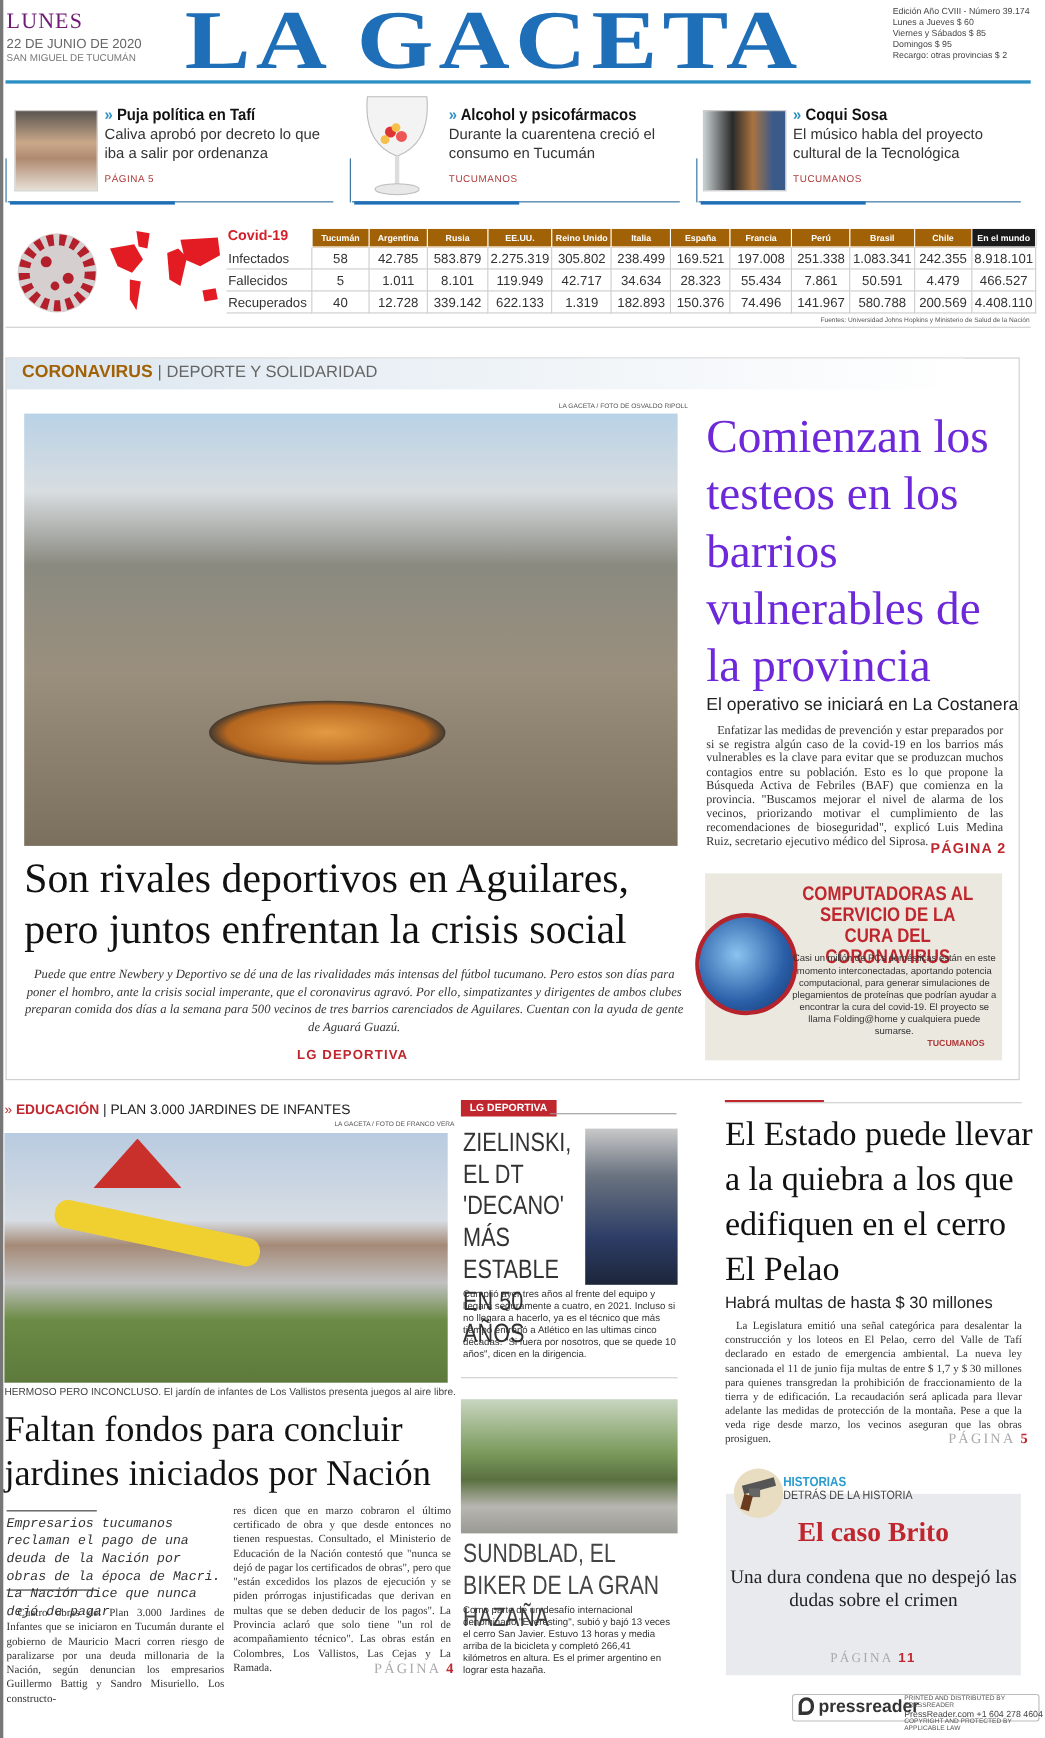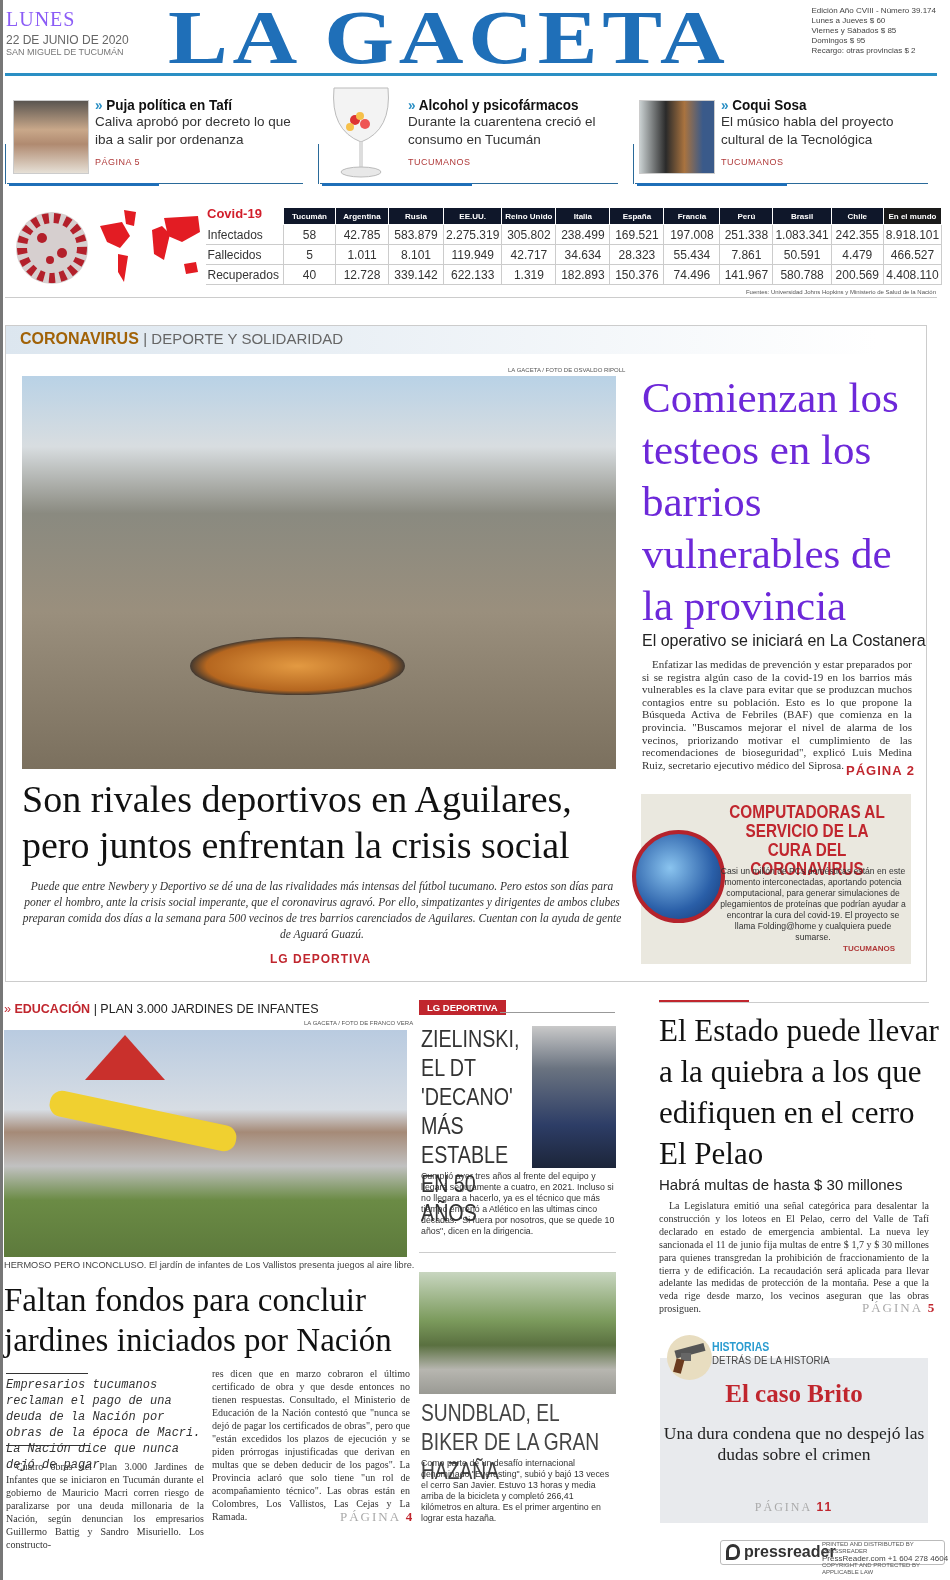--- a/index.html
+++ b/index.html
@@ -1,40 +1,40 @@
 <!DOCTYPE html>
 <html><head>
 <meta charset="utf-8">
 <style>
 *{box-sizing:border-box;margin:0;padding:0}
 body{width:950px;height:1580px;background:#fff;font-family:"Liberation Sans",sans-serif;color:#222;position:relative;overflow:hidden}
 .abs{position:absolute}
 
 #mast-left{left:6px;top:8px}
-#mast-day{font-family:"Liberation Serif",serif;color:#8b5cf6;font-size:20px;letter-spacing:1px}
+#mast-day{font-family:"Liberation Serif",serif;color:#701a75;font-size:20px;letter-spacing:1px}
 #mast-date{font-size:12px;color:#666;margin-top:2px}
 #mast-city{font-size:9px;color:#777}
 #logo{left:168px;top:-6px;font-family:"Liberation Serif",serif;font-weight:bold;font-size:76px;color:#1f6fb8;letter-spacing:4px;transform:scaleX(1.18);transform-origin:left top}
 #mast-right{right:14px;top:6px;text-align:left;font-size:8px;line-height:10px;color:#444}
 #mast-rule{left:5px;top:73px;width:932px;height:3px;background:#2a8fc4}
 
 .teaser{top:88px;height:96px}
 .teaser .rule-l{position:absolute;left:0;top:56px;width:1px;height:40px;background:#2a6a9a}
 .teaser .rule-b{position:absolute;left:2px;bottom:0;right:0;height:1px;background:#2a6a9a}
 .teaser .rule-bb{position:absolute;left:4px;bottom:-2px;width:150px;height:3px;background:#1f6fb8}
 .teaser .ttl{font-size:15px;font-weight:bold;color:#111;transform:scaleX(.9);transform-origin:left}
 .teaser .ttl .arr{color:#2a8fc4;font-weight:bold}
 .teaser .txt{font-size:13.5px;color:#333;line-height:18px}
 .teaser .sec{font-size:9px;color:#b03a3a;margin-top:8px;letter-spacing:.5px}
 .photo{background:#999;border:1px solid #ccc}
 
 #covid-art{left:12px;top:208px;width:190px;height:80px}
 #covid-title{left:207px;top:206px;font-size:13px;font-weight:bold;color:#d21e2b}
 #covid-table{left:205px;top:207px;border-collapse:collapse}
-#covid-table th{background:#0f172a;color:#fff;font-size:8px;height:17px;padding:0 2px;border:1px solid #fff;font-weight:bold}
+#covid-table th{background:#a16207;color:#fff;font-size:8px;height:17px;padding:0 2px;border:1px solid #fff;font-weight:bold}
 #covid-table th.world{background:#1a1a1a}
 #covid-table th.blank{background:transparent}
 #covid-table td{font-size:12px;height:20px;text-align:center;border:1px solid #ccc;color:#333;padding:0 2px}
 #covid-table td.lbl{text-align:left;border-left:none;font-size:12px;width:77px}
 #covid-src{right:14px;top:289px;font-size:6px;color:#555}
 #covid-rule{left:5px;top:297px;width:932px;height:1px;background:#ccc}
 
 #main-box{left:5px;top:325px;width:922px;height:657px;border:1px solid #ccc}
 #main-band{left:6px;top:326px;width:870px;height:28px;background:linear-gradient(90deg,#dce6ef,#fff)}
 #sec-coro{left:20px;top:330px;font-size:16px}

